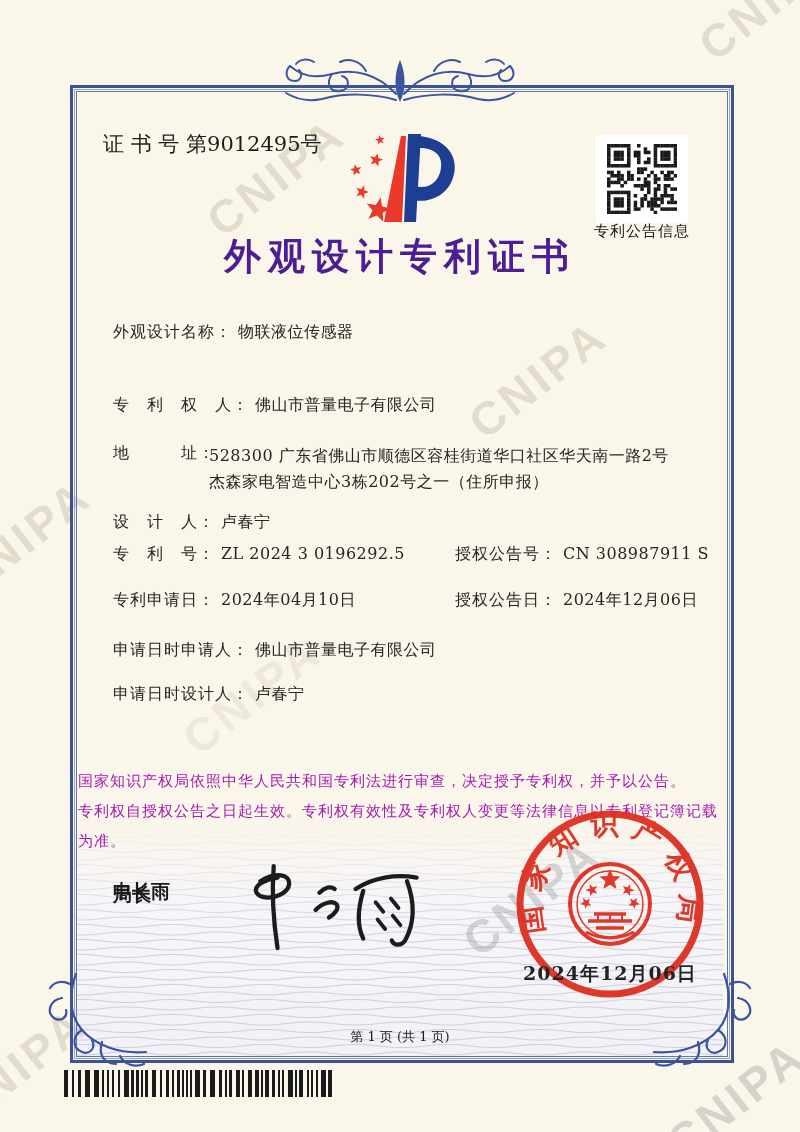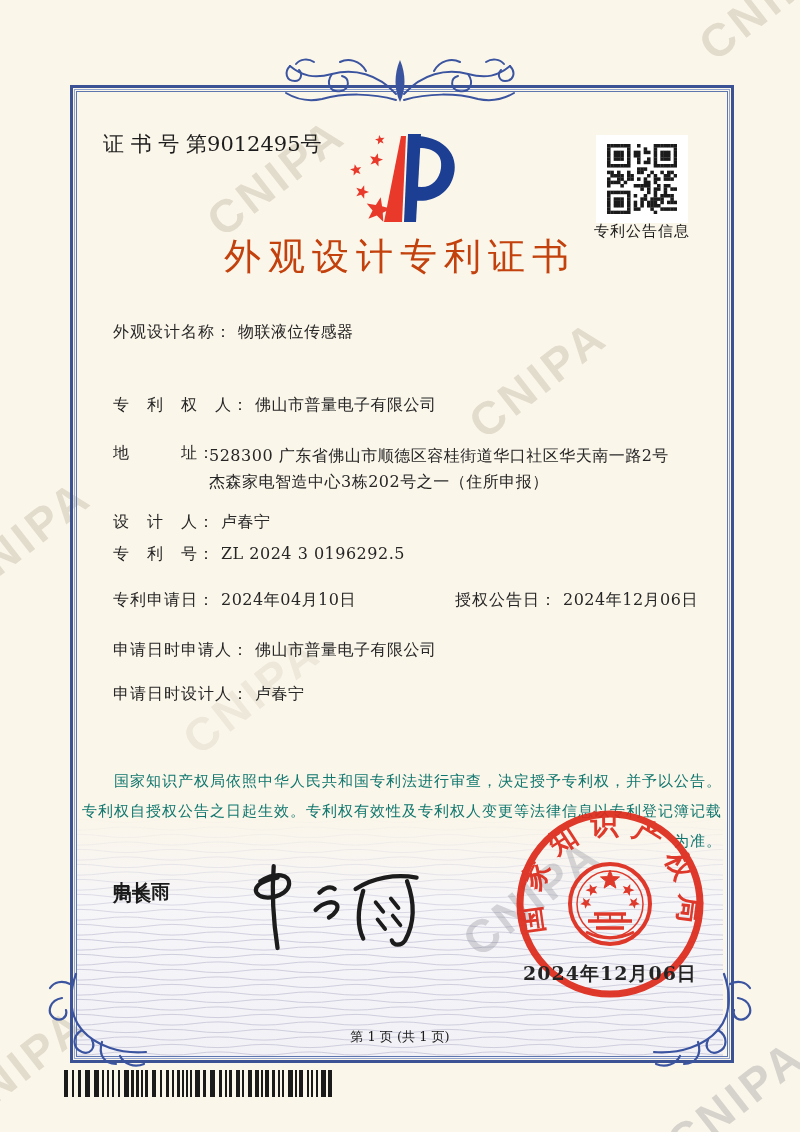--- a/index.html
+++ b/index.html
@@ -32,32 +32,32 @@
   .flourish{position:absolute; z-index:2; pointer-events:none;}
   .flourish.right{transform:scaleX(-1);}
   
   .certno{position:absolute; left:103px; top:130px; z-index:3; font-size:21px; color:#1c1c1c;}
   .logo{position:absolute; left:332px; top:106px; z-index:3;}
   .qrbox{position:absolute; left:596px; top:135px; width:92px; height:88px;
     background:#ffffff; z-index:3; display:flex; align-items:center; justify-content:center;}
   .qrcaption{position:absolute; left:576px; top:222px; width:132px; z-index:3;
     text-align:center; font-size:15px; letter-spacing:1px; color:#1c1c1c;}
   .title{position:absolute; left:0; top:232px; width:100%; z-index:3;
-    text-align:center; font-size:37px; font-weight:normal; letter-spacing:7px; color:#c2410c;}
+    text-align:center; font-size:37px; font-weight:bold; letter-spacing:7px; color:#4c1d95;}
   
   .fields{position:absolute; left:113px; top:0; width:620px; z-index:3; font-size:16px; color:#262626;}
   .row{position:absolute; left:0; white-space:nowrap;}
   .row .lab{letter-spacing:1px;}
   .row .val{margin-left:6px; letter-spacing:0.5px;}
   .addrval{position:absolute; left:96px; top:0; width:468px; white-space:normal;
     line-height:26px; letter-spacing:0.5px;}
   .col2{position:absolute; left:342px; top:0; white-space:nowrap;}
   
   .statement{position:absolute; left:78px; top:766px; width:644px; z-index:3;
-    color:#0f766e; font-size:15px; line-height:30px; text-align:right; letter-spacing:1px;}
+    color:#a21caf; font-size:15px; line-height:30px; text-align:left; letter-spacing:1px;}
   
   .signer{position:absolute; left:113px; z-index:3;
     font-family:"Liberation Sans","DejaVu Sans",sans-serif; font-weight:bold;
     font-size:19px; color:#1b1b1b;}
   .sigscript{position:absolute; left:228px; top:858px; z-index:3;}
   .seal{position:absolute; left:512px; top:808px; z-index:4; opacity:0.93;}
   
   .pageinfo{position:absolute; left:0; top:1028px; width:100%; z-index:3;
     text-align:center; font-size:13px; color:#1c1c1c;}
   .barcode{position:absolute; left:64px; top:1070px; z-index:3;}
@@ -400,20 +400,23 @@
     </div>
     <div class="row" style="top:443px;">
       <span class="lab">地　　　址：</span>
       <span class="addrval">528300 广东省佛山市顺德区容桂街道华口社区华天南一路2号杰森家电智造中心3栋202号之一（住所申报）</span>
     </div>
     <div class="row" style="top:512px;">
       <span class="lab">设　计　人：</span><span class="val">卢春宁</span>
     </div>
     <div class="row" style="top:544px;">
       <span class="lab">专　利　号：</span><span class="val">ZL 2024 3 0196292.5</span>
+      <span class="col2">
+        <span class="lab">授权公告号：</span><span class="val">CN 308987911 S</span>
+      </span>
     </div>
     <div class="row" style="top:590px;">
       <span class="lab">专利申请日：</span><span class="val">2024年04月10日</span>
       <span class="col2">
         <span class="lab">授权公告日：</span><span class="val">2024年12月06日</span>
       </span>
     </div>
     <div class="row" style="top:640px;">
       <span class="lab">申请日时申请人：</span><span class="val">佛山市普量电子有限公司</span>
     </div>

